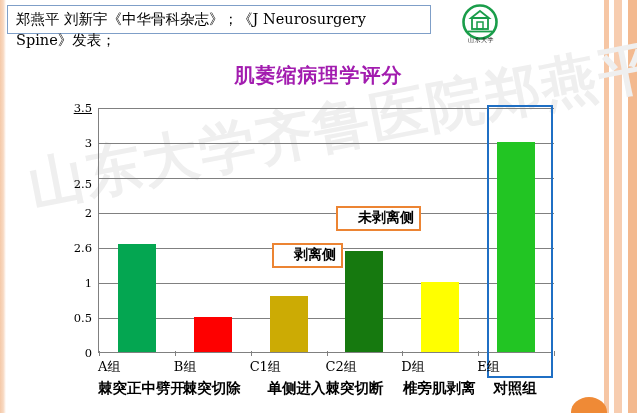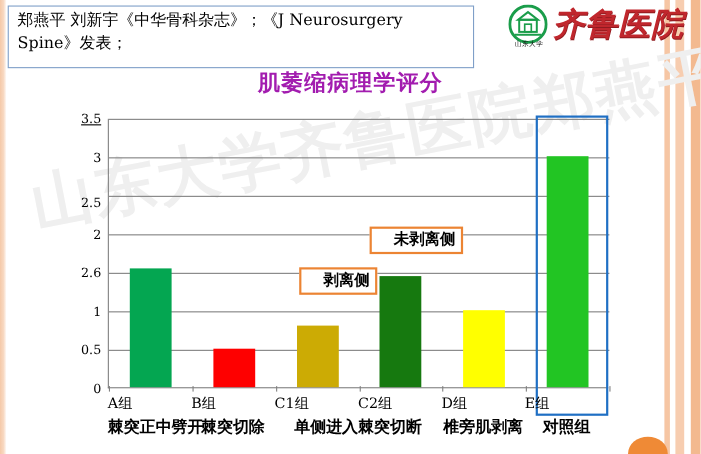--- a/index.html
+++ b/index.html
@@ -16,21 +16,21 @@
   #right-edge .s1{right:0;width:9px;background:#f3b98f;}
   #right-edge .s2{right:10px;width:4px;background:#ffffff;}
   #right-edge .s3{right:15px;width:8px;background:#f7cdb0;}
   #right-edge .s4{right:24px;width:3px;background:#ffffff;}
   #right-edge .s5{right:28px;width:5px;background:#f6c6a4;}
   #corner-dot{position:absolute;right:30px;bottom:-14px;width:36px;height:30px;
     border-radius:50%;background:#ef8a36;}
 
   
   #header-box{
-    position:absolute;left:7px;top:5px;width:424px;height:57px;
+    position:absolute;left:7px;top:5px;width:424px;height:29px;
     border:1px solid #7f9fc8;background:#ffffff;box-sizing:border-box;
     padding:3px 6px 0 8px;
   }
   #header-text{
     font-family:"DejaVu Serif","Liberation Serif",serif;
     font-size:14.5px;line-height:21px;color:#000;letter-spacing:0px;
   }
 
   
   #logo{position:absolute;left:462px;top:2px;width:150px;height:48px;}
@@ -122,21 +122,20 @@
 
 <div id="logo">
   <svg id="logo-emblem" viewBox="0 0 36 36">
     <circle cx="18" cy="18" r="16.5" fill="none" stroke="#1a9d4a" stroke-width="2.6"></circle>
     <rect x="10" y="14" width="16" height="11" fill="none" stroke="#1a9d4a" stroke-width="1.8"></rect>
     <path d="M18 7 L27 14 L9 14 Z" fill="none" stroke="#1a9d4a" stroke-width="1.8"></path>
     <rect x="15" y="18" width="6" height="7" fill="none" stroke="#1a9d4a" stroke-width="1.5"></rect>
     <line x1="6" y1="27.5" x2="30" y2="27.5" stroke="#1a9d4a" stroke-width="1.8"></line>
   </svg>
   <div id="logo-emblem-univ">山东大学</div>
-  <div id="logo-name">齐鲁医院</div>
 </div>
 
 <div id="chart-title">肌萎缩病理学评分</div>
 
 <div id="ylabels">
     <div class="ytick-label" style="top: 245px;">0</div>
     <div class="ytick-label" style="top: 210px;">0.5</div>
     <div class="ytick-label" style="top: 175px;">1</div>
     <div class="ytick-label" style="top: 140px;">2.6</div>
     <div class="ytick-label" style="top: 105px;">2</div>

